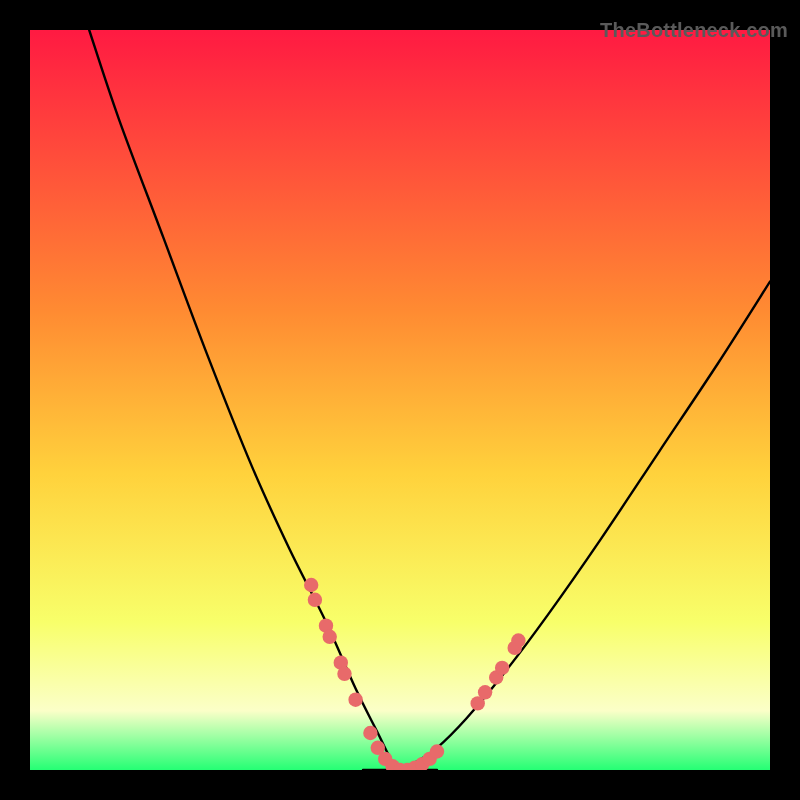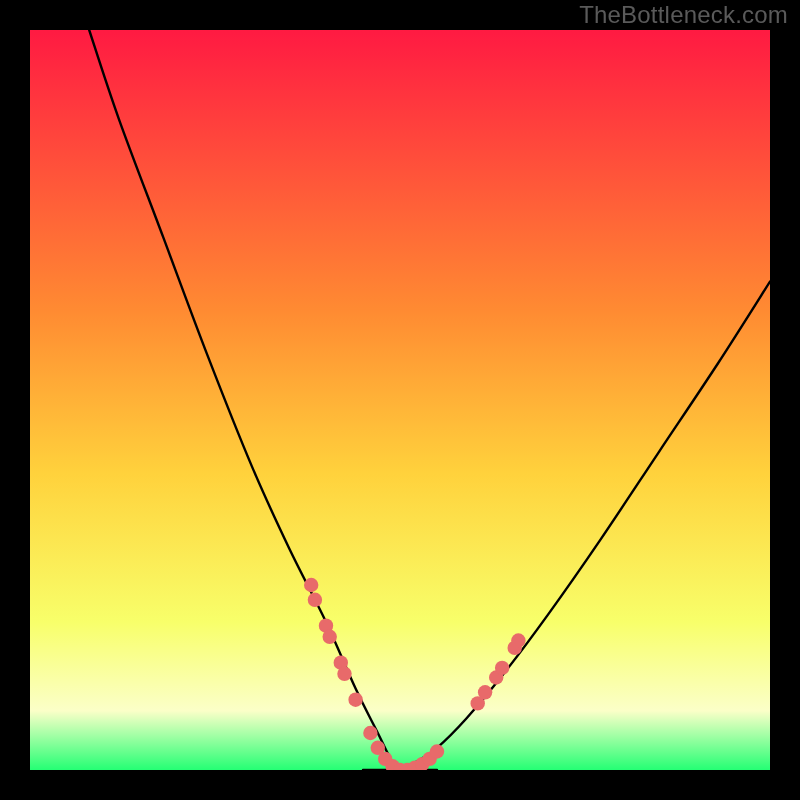--- a/index.html
+++ b/index.html
@@ -14,25 +14,25 @@
   .frame {
     position: absolute;
     top: 0;
     left: 0;
     width: 800px;
     height: 800px;
     box-sizing: border-box;
   }
   .watermark {
     position: absolute;
-    top: 1px;
+    top: 19px;
     right: 12px;
     color: #5a5a5a;
-    font-size: 24px;
-    font-weight: 400;
+    font-size: 20px;
+    font-weight: 700;
     letter-spacing: 0.2px;
     user-select: none;
   }
   svg {
     display: block;
   }
 </style>
 </head>
 <body>
 

